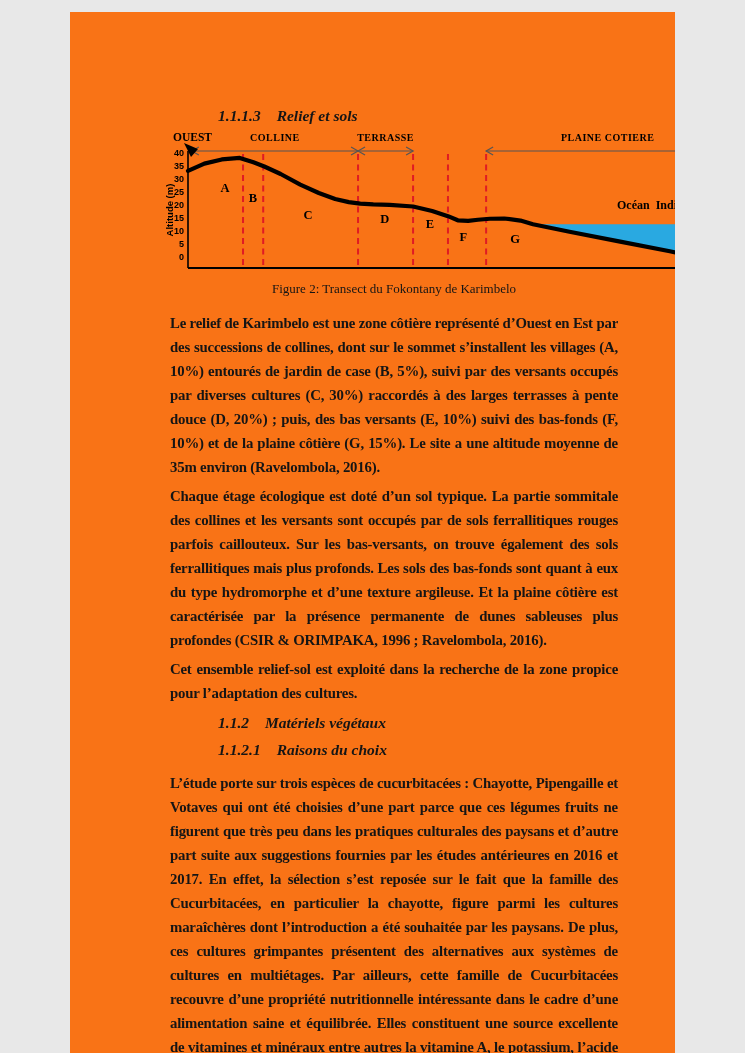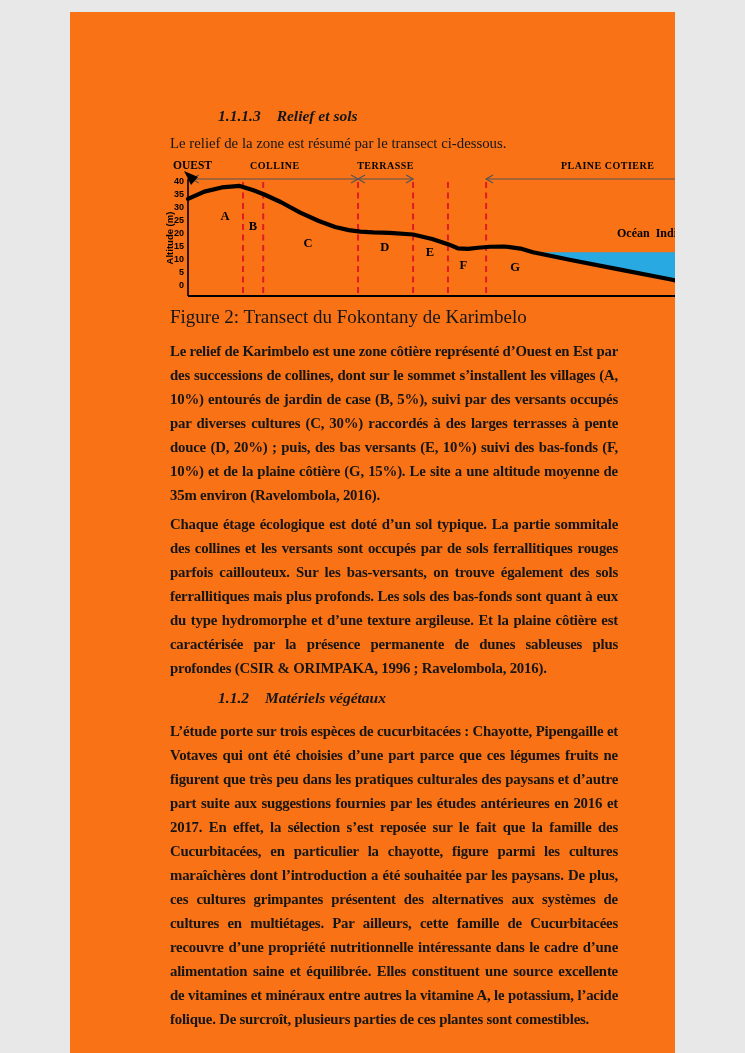--- a/index.html
+++ b/index.html
@@ -9,40 +9,39 @@
     font-family:"Liberation Serif", serif; color:#151515;
   }
   .content { padding:93px 57px 0 100px; }
   .h-num { display:inline-block; margin-right:16px; }
   .h1, .h2, .h3 { font-size:15.5px; line-height:21px; font-weight:bold; margin:0 0 0 48px;font-style:italic; }
   .h1 { font-style:italic; }
   .h2 { margin-top:7px; }
   .h3 { font-style:italic; margin-top:6px; }
   .intro { margin:6px 0 0; font-size:14.8px; line-height:22px; }
   .figure { margin:2px 0 0 -5px; width:590px; height:146px; }
-  .caption { margin:4px 0 0; font-size:19px; line-height:22px; }
+  .caption { margin:4px 0 0; text-align:center; font-size:13px; line-height:22px; }
   .source { margin:9px 0 0; font-size:13.2px; line-height:16px; font-style:italic; }
   .para {
     margin:11px 0 0; font-size:14.8px; line-height:24px;
     text-align:justify; letter-spacing:-0.2px;font-weight:bold;
   }
   .para.tight { margin-top:5px; }
   .page-number { position:absolute; top:966px; left:681px; font-size:15px; }
   svg text { font-family:"Liberation Serif", serif; }
   svg .axis-font { font-family:"Liberation Sans", sans-serif; }
 </style>
 </head>
 <body>
 
 <div class="page">
   <div class="content">
 
     <h3 class="h1"><span class="h-num">1.1.1.3</span><span>Relief et sols</span></h3>
 
-    <p class="intro">Le relief de la zone est résumé par le transect ci-dessous.</p>
 
     <div class="figure">
       <svg id="transect-svg" viewBox="0 0 590 146" width="590" height="146">
           <polygon points="367.985,96.19999999999999 404.5,103.73999999999998 455.18499999999995,113.61999999999999 504.78000000000003,123.23999999999998 545.11,131.29999999999998 568,137.01999999999998 568,96.19999999999999" fill="#29a9e1"></polygon>
           <line x1="23" y1="23" x2="23" y2="140" stroke="#000" stroke-width="1.6"></line>
           <line x1="23" y1="140" x2="568" y2="140" stroke="#000" stroke-width="1.8"></line>
           <text x="19" y="28.19999999999999" text-anchor="end" font-size="9" font-weight="bold" class="axis-font">40</text>
           <text x="19" y="41.19999999999999" text-anchor="end" font-size="9" font-weight="bold" class="axis-font">35</text>
           <text x="19" y="54.19999999999999" text-anchor="end" font-size="9" font-weight="bold" class="axis-font">30</text>
           <text x="19" y="67.19999999999999" text-anchor="end" font-size="9" font-weight="bold" class="axis-font">25</text>
@@ -87,22 +86,24 @@
         </svg>
     </div>
 
     <p class="caption">Figure 2: Transect du Fokontany de Karimbelo</p>
 
 
     <p class="para">Le relief de Karimbelo est une zone côtière représenté d’Ouest en Est par des successions de collines, dont sur le sommet s’installent les villages (A, 10%) entourés de jardin de case (B, 5%), suivi par des versants occupés par diverses cultures (C, 30%) raccordés à des larges terrasses à pente douce (D, 20%) ; puis, des bas versants (E, 10%) suivi des bas-fonds (F, 10%) et de la plaine côtière (G, 15%). Le site a une altitude moyenne de 35m environ (Ravelombola, 2016).</p>
 
     <p class="para tight">Chaque étage écologique est doté d’un sol typique. La partie sommitale des collines et les versants sont occupés par de sols ferrallitiques rouges parfois caillouteux. Sur les bas-versants, on trouve également des sols ferrallitiques mais plus profonds. Les sols des bas-fonds sont quant à eux du type hydromorphe et d’une texture argileuse. Et la plaine côtière est caractérisée par la présence permanente de dunes sableuses plus profondes (CSIR &amp; ORIMPAKA, 1996 ; Ravelombola, 2016).</p>
 
+    <p class="para tight">Cet ensemble relief-sol est exploité dans la recherche de la zone propice pour l’adaptation des cultures.</p>
 
     <h4 class="h2"><span class="h-num">1.1.2</span><span>Matériels végétaux</span></h4>
 
+    <h5 class="h3"><span class="h-num">1.1.2.1</span><span>Raisons du choix</span></h5>
 
     <p class="para">L’étude porte sur trois espèces de cucurbitacées : Chayotte, Pipengaille et Votaves qui ont été choisies d’une part parce que ces légumes fruits ne figurent que très peu dans les pratiques culturales des paysans et d’autre part suite aux suggestions fournies par les études antérieures en 2016 et 2017. En effet, la sélection s’est reposée sur le fait que la famille des Cucurbitacées, en particulier la chayotte, figure parmi les cultures maraîchères dont l’introduction a été souhaitée par les paysans. De plus, ces cultures grimpantes présentent des alternatives aux systèmes de cultures en multiétages. Par ailleurs, cette famille de Cucurbitacées recouvre d’une propriété nutritionnelle intéressante dans le cadre d’une alimentation saine et équilibrée. Elles constituent une source excellente de vitamines et minéraux entre autres la vitamine A, le potassium, l’acide folique. De surcroît, plusieurs parties de ces plantes sont comestibles.</p>
 
   </div>
 
   <div class="page-number">5</div>
 </div>
 
 </body></html>

